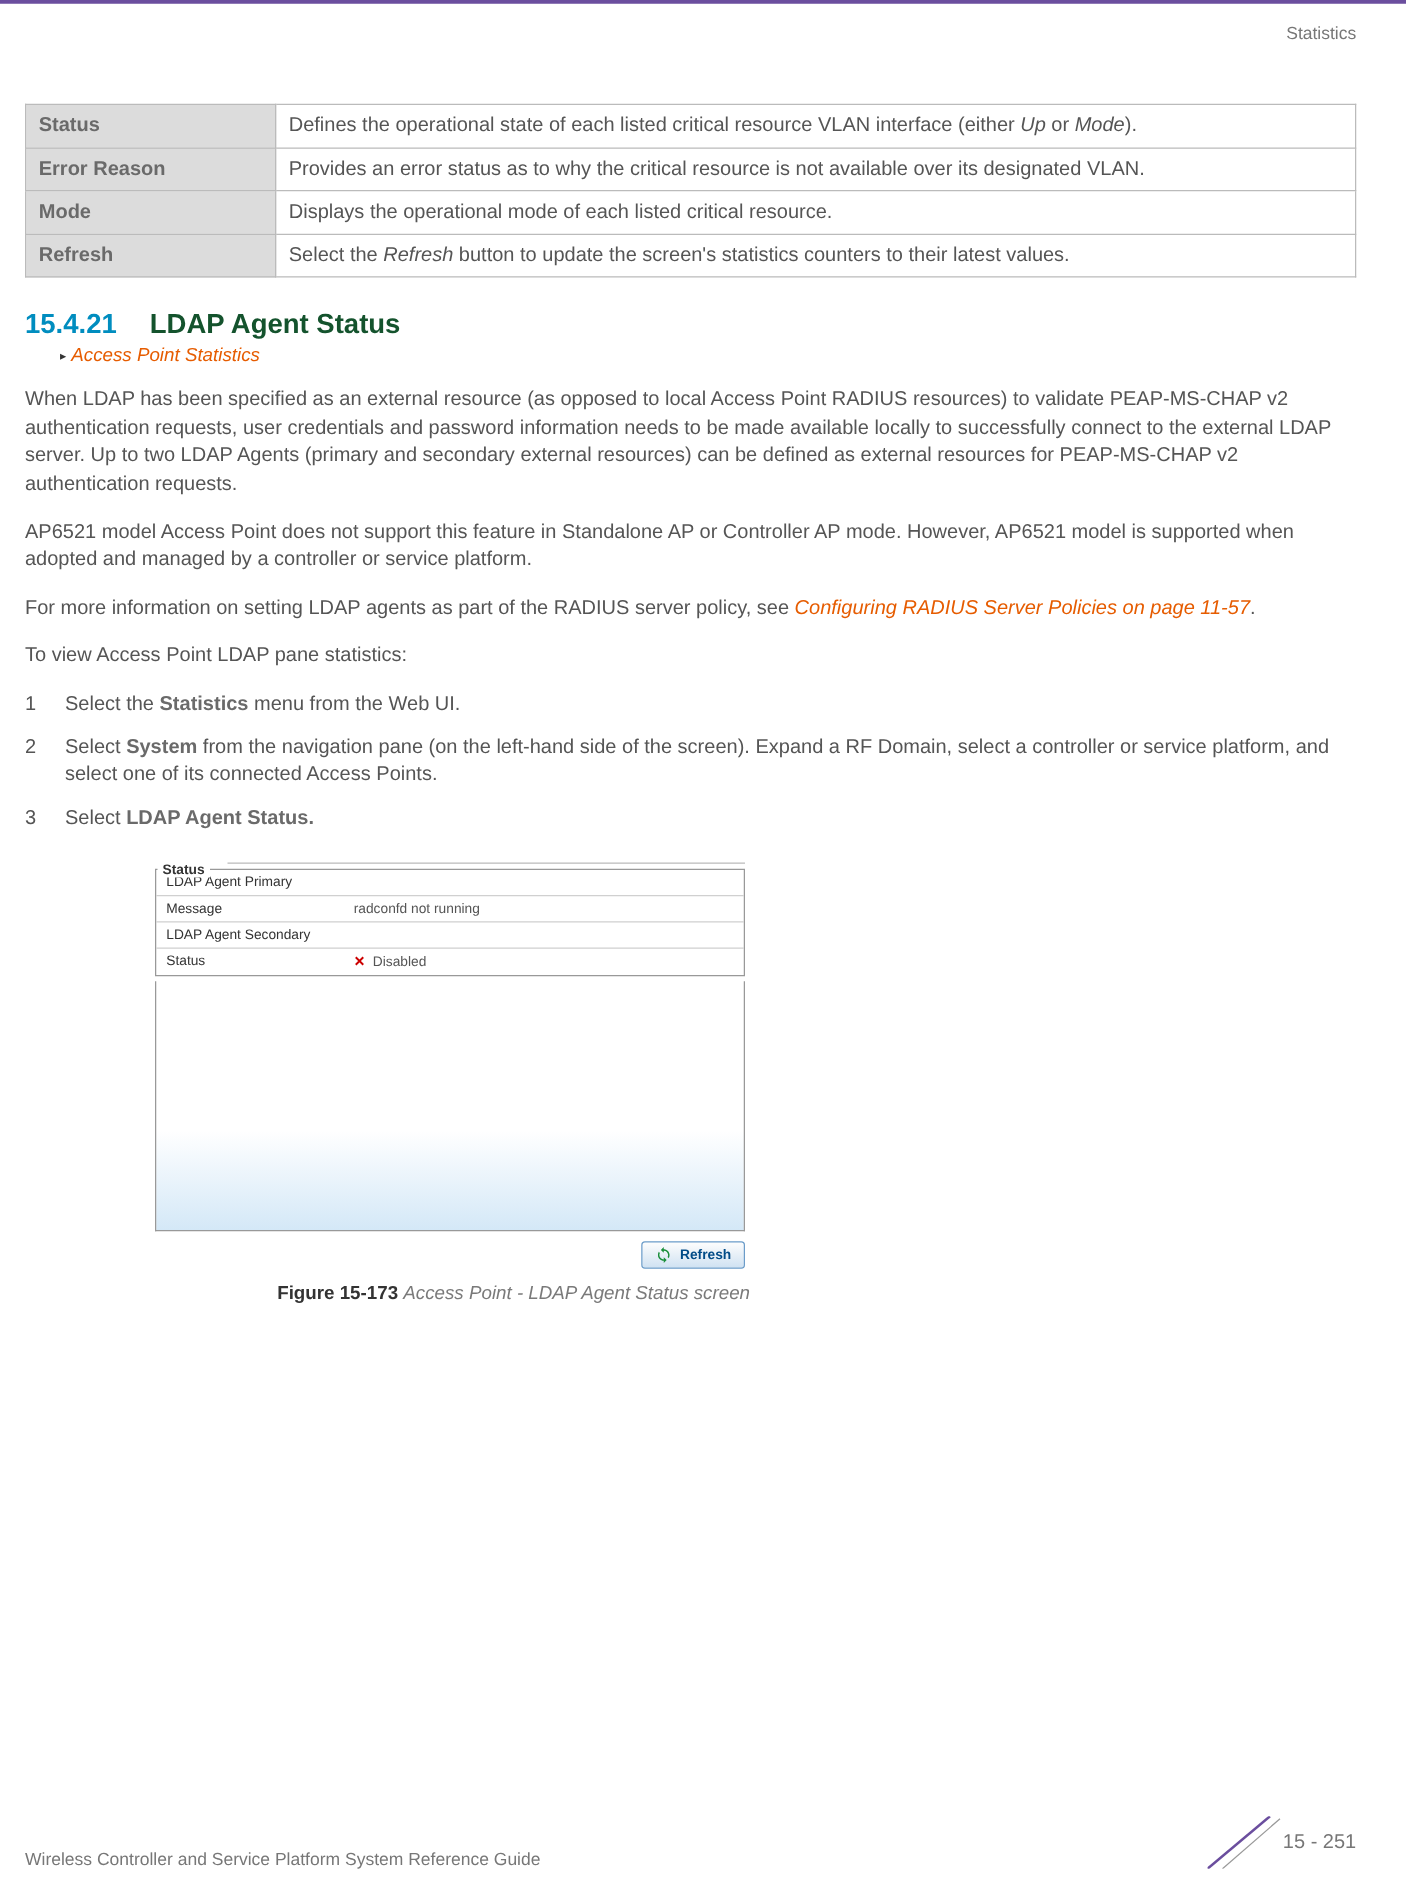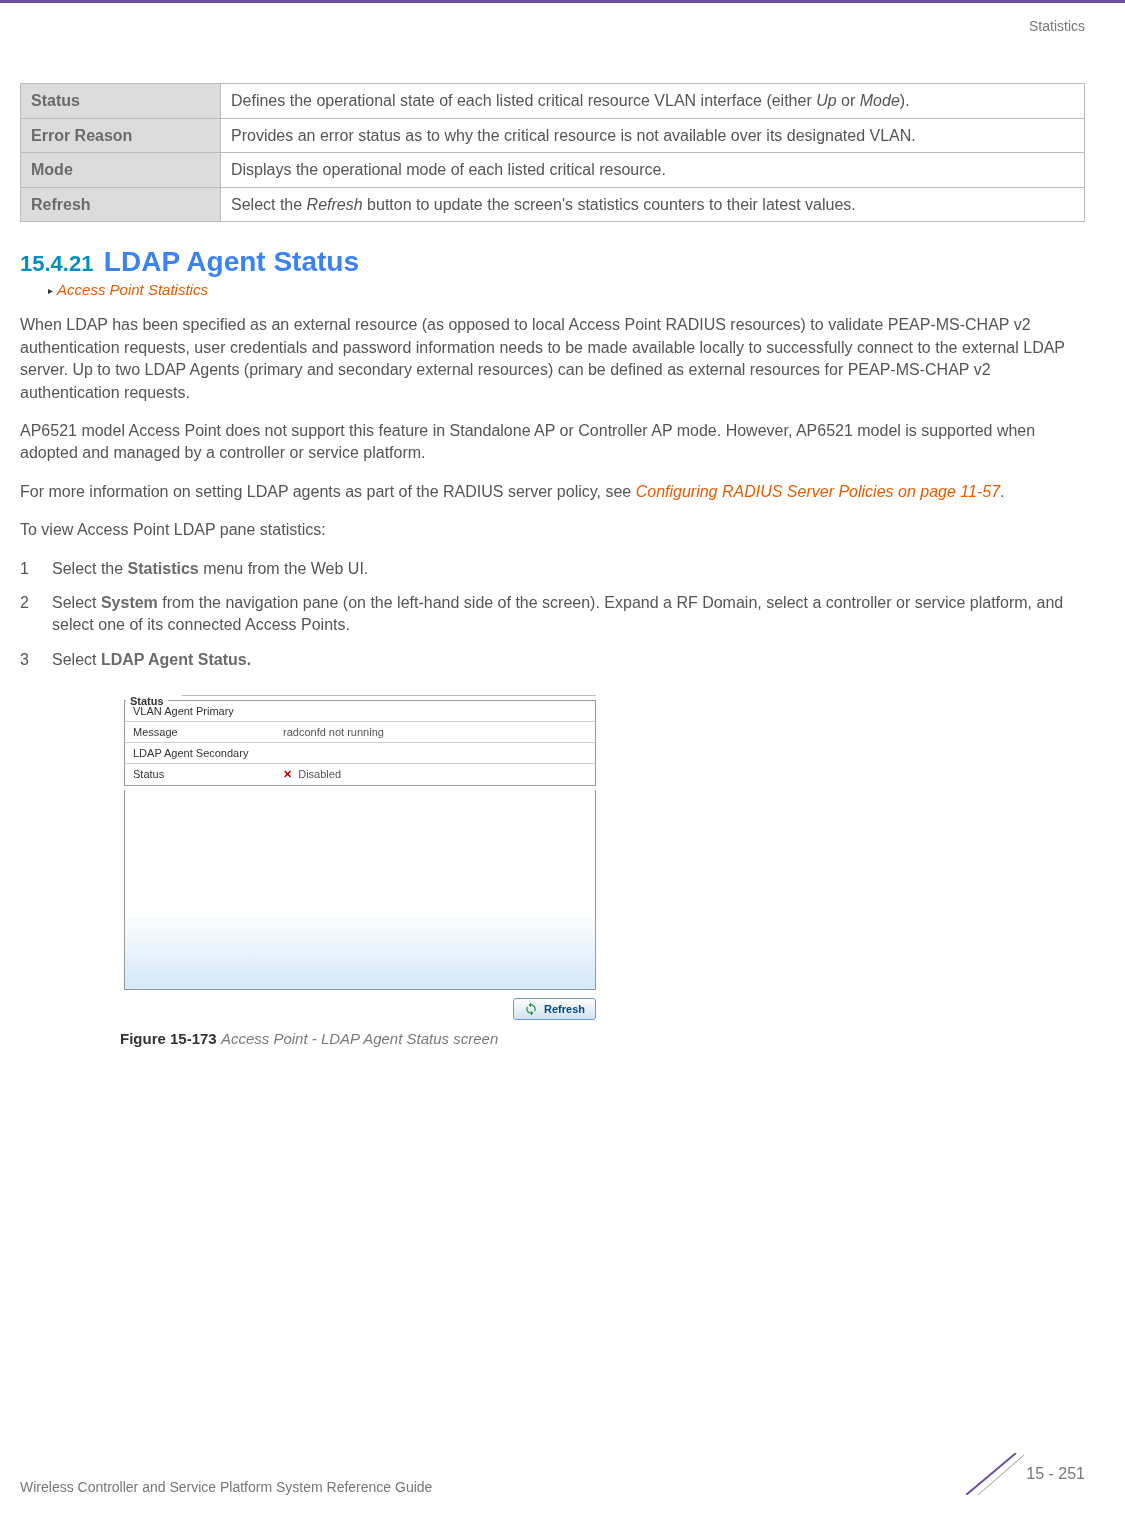--- a/index.html
+++ b/index.html
@@ -48,25 +48,25 @@
     }
     .italic { font-style: italic; }
     h2.section-number {
       color: #008dbf;
       font-size: 22px;
       font-weight: 700;
       margin-bottom: 2px;
       display: inline-block;
     }
     h2.section-title {
-      color: #3b82f6;
-      font-size: 28px;
+      color: #14532d;
+      font-size: 22px;
       font-weight: 700;
       display: inline-block;
-      margin-left: 6px;
+      margin-left: 22px;
     }
     .breadcrumb {
       margin-left: 28px;
       color: #e65c00;
       font-style: italic;
       font-size: 15px;
       margin-bottom: 16px;
       margin-top: 2px;
     }
     .breadcrumb::before {
@@ -181,21 +181,21 @@
       border: 1px solid #6b9cc9;
       border-radius: 3px;
       padding: 3px 10px;
       cursor: pointer;
     }
     .refresh-icon {
       width: 14px;
       height: 14px;
     }
     .figure-caption {
-      text-align: left;
+      text-align: right;
       font-size: 15px;
       color: #7a7a7a;
       margin-top: 8px;
       width: 480px;
     }
     .figure-caption .fig-label {
       color: #333;
       font-weight: 700;
       font-style: normal;
     }
@@ -285,21 +285,21 @@
       <span>Select </span><span class="bold">LDAP Agent Status.</span><span></span>
     </li>
   </ol>
 
   <div class="figure-wrap">
     <div class="status-box">
       <span class="status-fieldset-label">Status</span>
       <div class="status-hr"></div>
       <div class="status-inner">
         <div class="status-row">
-          <div class="status-key">VLAN Agent Primary</div>
+          <div class="status-key">LDAP Agent Primary</div>
           <div class="status-val"></div>
         </div>
         <div class="status-row">
           <div class="status-key">Message</div>
           <div class="status-val">radconfd not running</div>
         </div>
         <div class="status-row">
           <div class="status-key">LDAP Agent Secondary</div>
           <div class="status-val"></div>
         </div>

